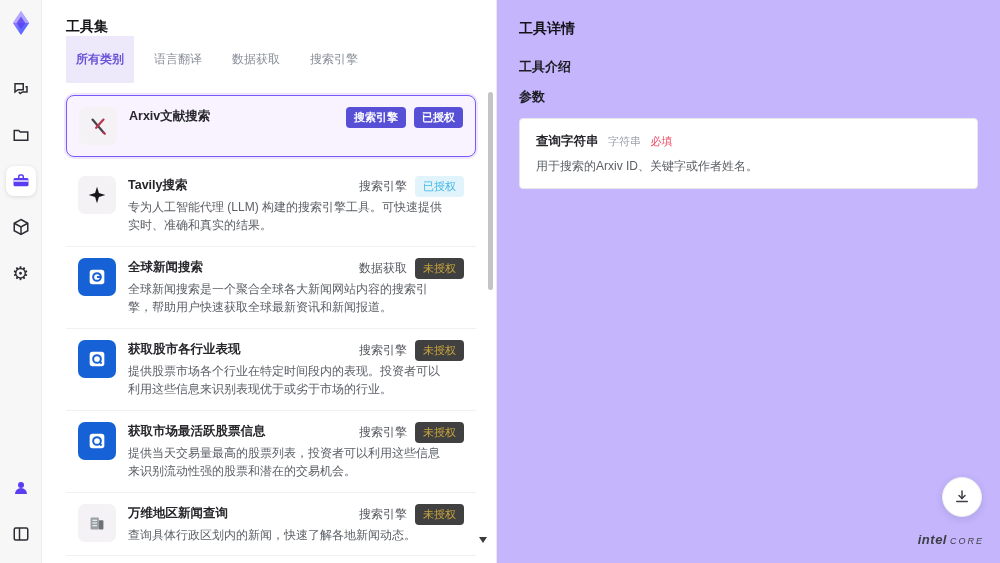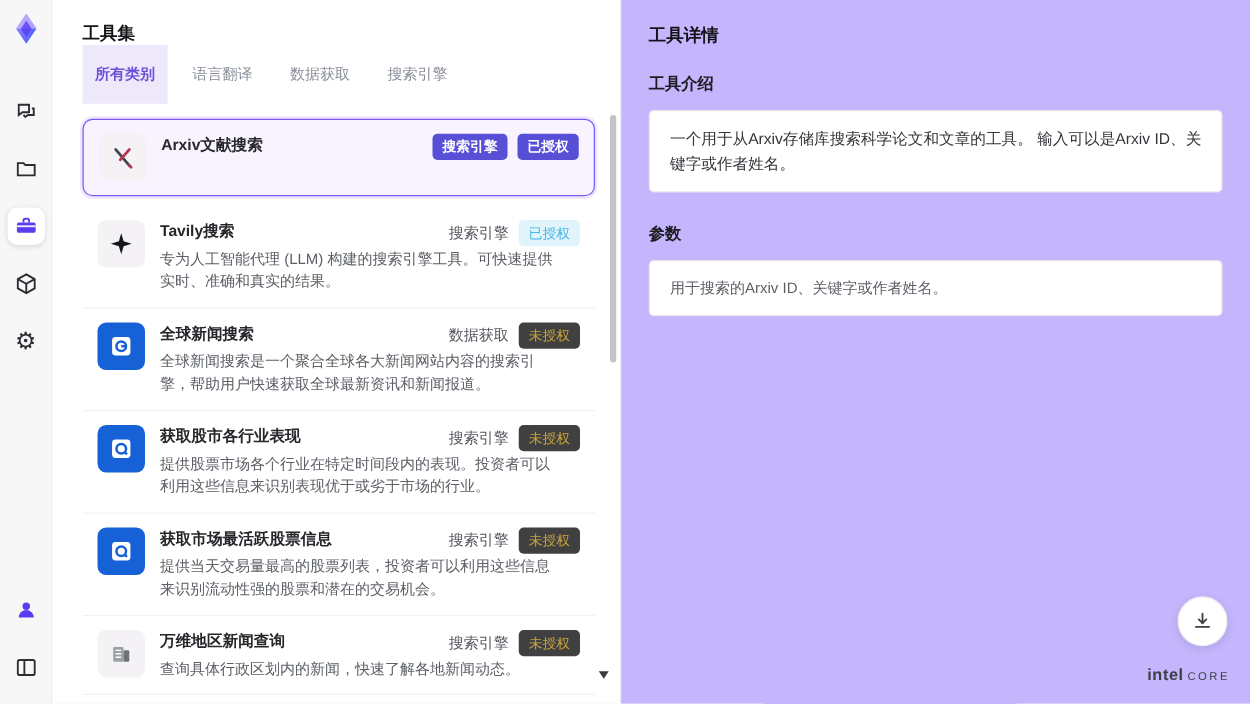--- a/index.html
+++ b/index.html
@@ -57,21 +57,21 @@
     padding:12px 16px; font-size:12.5px; color:#33353a; line-height:1.6; margin-bottom:24px; }
   .param-line { margin-bottom:6px; }
   .param-name { font-size:12.5px; font-weight:bold; color:#26262b; }
   .param-type { font-size:11px; color:#9aa0a8; margin-left:6px; }
   .param-required { font-size:11px; color:#ee4f67; margin-left:6px; }
   .param-desc { font-size:12px; color:#5c6066; }
 
   .fab { position:absolute; right:18px; bottom:46px; width:40px; height:40px; border-radius:50%;
     background:#fff; border:1px solid #ededf0; box-shadow:0 2px 8px rgba(0,0,0,.10);
     display:flex; align-items:center; justify-content:center; cursor:pointer; }
-  .brand { position:absolute; right:16px; bottom:16px; text-align:center; }
+  .brand { position:absolute; right:16px; bottom:16px; text-align:center;font-style:italic; }
   .brand-main { font-size:13px; color:#3c3f44; letter-spacing:.5px; }
   .brand-intel { font-weight:bold; text-transform:lowercase; }
   .brand-core { font-weight:normal; letter-spacing:2px; margin-left:3px; text-transform:lowercase;
     font-variant:small-caps; }
 </style>
 </head>
 <body>
 
 <div class="app">
 
@@ -255,24 +255,28 @@
     </div>
 
     <div class="scroll-thumb"></div>
     <div class="scroll-hint"></div>
   </section>
 
   <section class="details">
     <h1 class="details-title">工具详情</h1>
 
     <h2 class="section-heading">工具介绍</h2>
-    <div class="info-box">一个用于从Arxiv存储库搜索科学论文和文章的工具。 输入可以是Arxiv ID、关键字或作者姓名。</div>
 
     <h2 class="section-heading">参数</h2>
     <div class="info-box">
+      <div class="param-line">
+        <span class="param-name">查询字符串</span>
+        <span class="param-type">字符串</span>
+        <span class="param-required">必填</span>
+      </div>
       <div class="param-desc">用于搜索的Arxiv ID、关键字或作者姓名。</div>
     </div>
 
     <div class="fab">
       <svg width="18" height="18" viewBox="0 0 24 24" fill="none" stroke="#3c3f44" stroke-width="2" stroke-linecap="round">
         <path d="M12 4 V14"></path>
           <path d="M8 10 L12 14 L16 10"></path>
           <path d="M5 18 H19"></path>
       </svg>
     </div>

